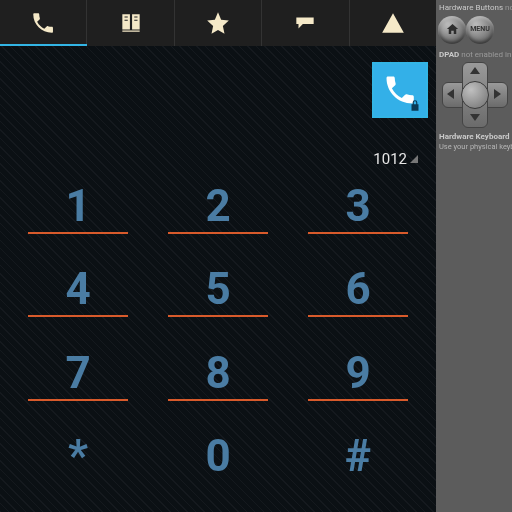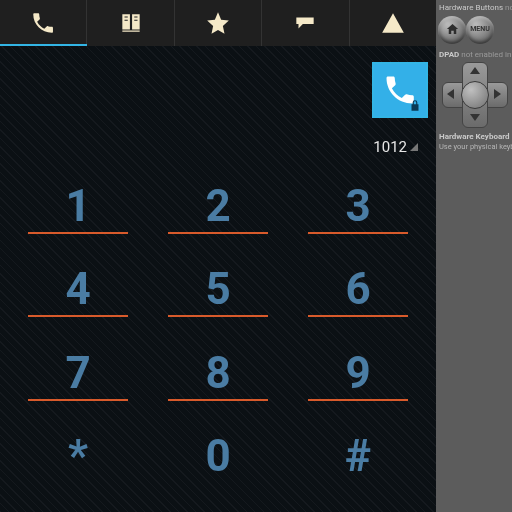--- a/index.html
+++ b/index.html
@@ -10,21 +10,21 @@
   .tab:last-child{border-right:none}
   .tab svg{width:26px;height:26px;fill:#f5e9c8}
   .tab-indicator{position:absolute;left:0;top:44px;width:87px;height:4px;background:#33b5e5}
   
   .dialer{position:absolute;left:0;top:46px;right:0;bottom:0;
     background-color:#0b1014;
     background-image:repeating-linear-gradient(45deg,rgba(80,80,90,.14) 0 1px,transparent 1px 6px)}
   .badge{position:absolute;right:8px;top:16px;width:52px;height:52px;border:2px solid #33b5e5;background:#33b0e8;display:flex;align-items:center;justify-content:center}
   .badge svg{width:36px;height:36px;fill:#fff}
   .badge .lock{position:absolute;right:4px;bottom:3px;width:14px;height:14px}
-  .display{position:absolute;right:18px;top:92px;color:#e6e6e6;font-size:15px;display:flex;align-items:center}
+  .display{position:absolute;right:18px;top:104px;color:#e6e6e6;font-size:15px;display:flex;align-items:center}
   .display .tri{width:0;height:0;border-left:8px solid transparent;border-bottom:8px solid #777;margin-left:3px}
   .pad{position:absolute;left:18px;right:18px;top:124px;bottom:20px;display:grid;grid-template-columns:repeat(3,1fr);grid-template-rows:repeat(4,1fr);column-gap:20px;row-gap:12px}
   .key{position:relative;display:flex;align-items:center;justify-content:center;cursor:pointer}
   .key span{font-size:44px;font-weight:700;color:#4a7ca3}
   .key.underline::after{content:"";position:absolute;left:8%;right:8%;bottom:8px;height:2px;background:#d85a2b}
   
   .side{position:absolute;left:436px;top:0;width:76px;height:512px;background:#5c5c5c;color:#c9c9c9;font-size:8px;line-height:1.2;overflow:hidden}
   .hb-label{padding:3px 3px 0 3px;white-space:nowrap}
   .hb-row{display:flex;justify-content:flex-start;padding:3px 2px 2px 2px}
   .round{width:28px;height:28px;border-radius:50%;background:radial-gradient(circle at 35% 30%,#b8b8b8 5%,#7a7a7a 60%,#555 100%);box-shadow:inset 0 2px 3px rgba(255,255,255,.4),inset 0 -2px 4px rgba(0,0,0,.6);display:flex;align-items:center;justify-content:center;font-size:7px;font-weight:700;color:#333}

